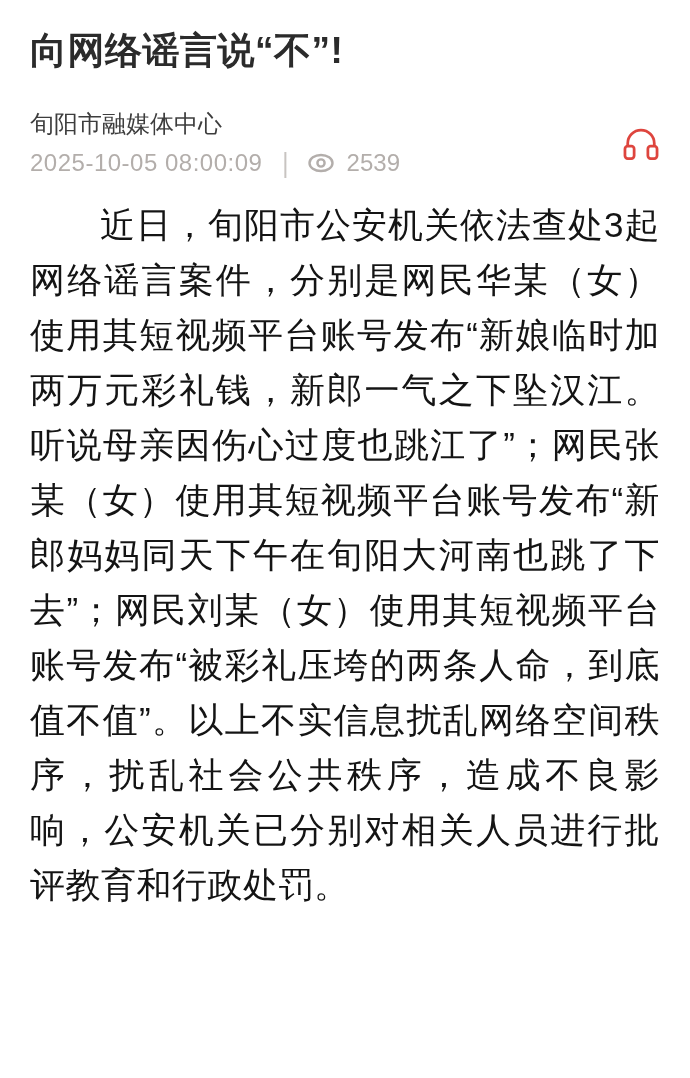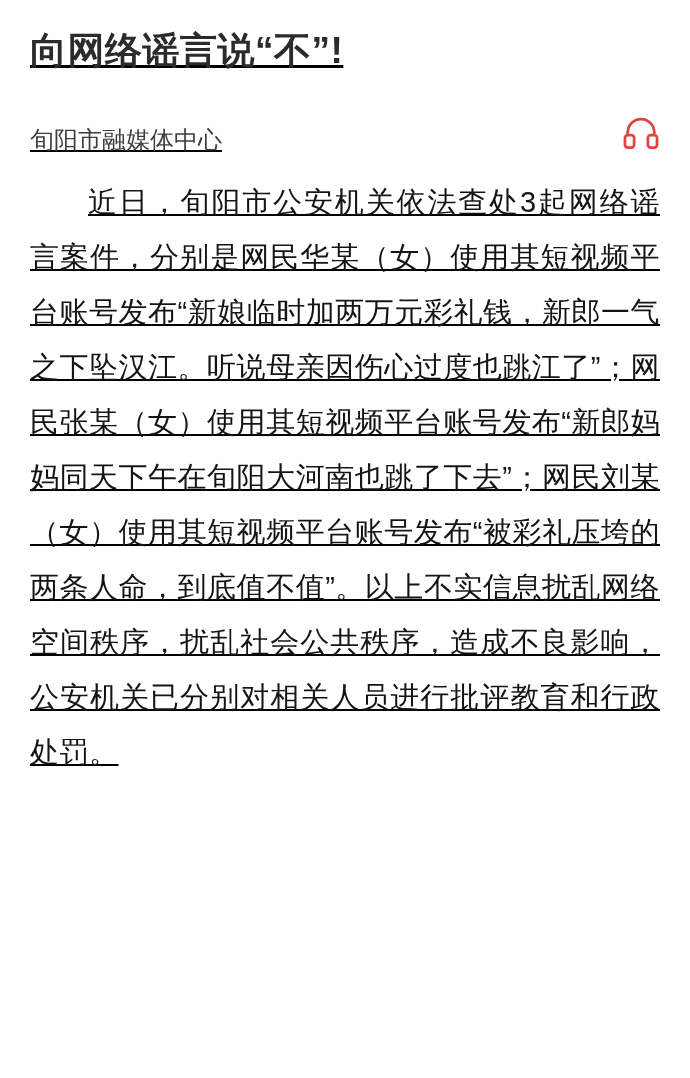--- a/index.html
+++ b/index.html
@@ -8,35 +8,34 @@
     background: #ffffff;
     font-family: "Liberation Sans", "DejaVu Sans", sans-serif;
   }
   .page {
     position: relative;
     width: 690px;
     height: 1078px;
     background: #ffffff;
     overflow: hidden;
     box-sizing: border-box;
-    text-decoration: underline;
   }
   .article-title {
     margin: 0;
     padding: 27px 30px 0 30px;
     font-size: 37px;
     line-height: 48px;
     font-weight: 700;
     color: #2b2b2b;
     letter-spacing: 0.5px;
   }
   .byline-row {
     display: flex;
     justify-content: space-between;
-    align-items: flex-end;
+    align-items: center;
     margin: 34px 26px 0 30px;
   }
   .source-meta {
     display: flex;
     flex-direction: column;
   }
   .source-name {
     font-size: 24px;
     line-height: 30px;
     color: #3d3d3d;
@@ -72,37 +71,48 @@
     border: none;
     padding: 0;
     cursor: pointer;
   }
   .article-body {
     margin: 20px 30px 0 30px;
     color: #141414;
   }
   .article-body p {
     margin: 0;
-    font-size: 29px;
+    font-size: 35px;
     line-height: 55px;
     text-align: justify;
     text-indent: 2em;
     letter-spacing: 0.5px;
   }
 </style>
 </head>
 <body>
 
 <div class="page">
 
   <h1 class="article-title">向网络谣言说“不”!</h1>
 
   <div class="byline-row">
     <div class="source-meta">
       <div class="source-name">旬阳市融媒体中心</div>
+      <div class="meta-row">
+        <span class="publish-time">2025-10-05 08:00:09</span>
+        <span class="meta-divider">|</span>
+        <span class="eye-icon-wrap">
+          <svg width="32" height="24" viewBox="0 0 32 24" fill="none">
+            <ellipse cx="16" cy="12" rx="11.5" ry="8" stroke="#b3aeab" stroke-width="2.4"></ellipse>
+            <circle cx="16" cy="12" r="3.6" stroke="#b3aeab" stroke-width="2.4"></circle>
+          </svg>
+        </span>
+        <span class="view-count">2539</span>
+      </div>
     </div>
 
     <button class="listen-btn">
       <span style="display:inline-flex;">
         <svg width="44" height="44" viewBox="0 0 48 48" fill="none">
           <path d="M9.5 36 V24.5 C9.5 16.5 16 10 24 10 C32 10 38.5 16.5 38.5 24.5 V36" stroke="#de453e" stroke-width="3" stroke-linecap="round" fill="none"></path>
           <rect x="6.5" y="27.5" width="10" height="13.5" rx="3" stroke="#de453e" stroke-width="3" fill="#ffffff"></rect>
           <rect x="31.5" y="27.5" width="10" height="13.5" rx="3" stroke="#de453e" stroke-width="3" fill="#ffffff"></rect>
         </svg>
       </span>

